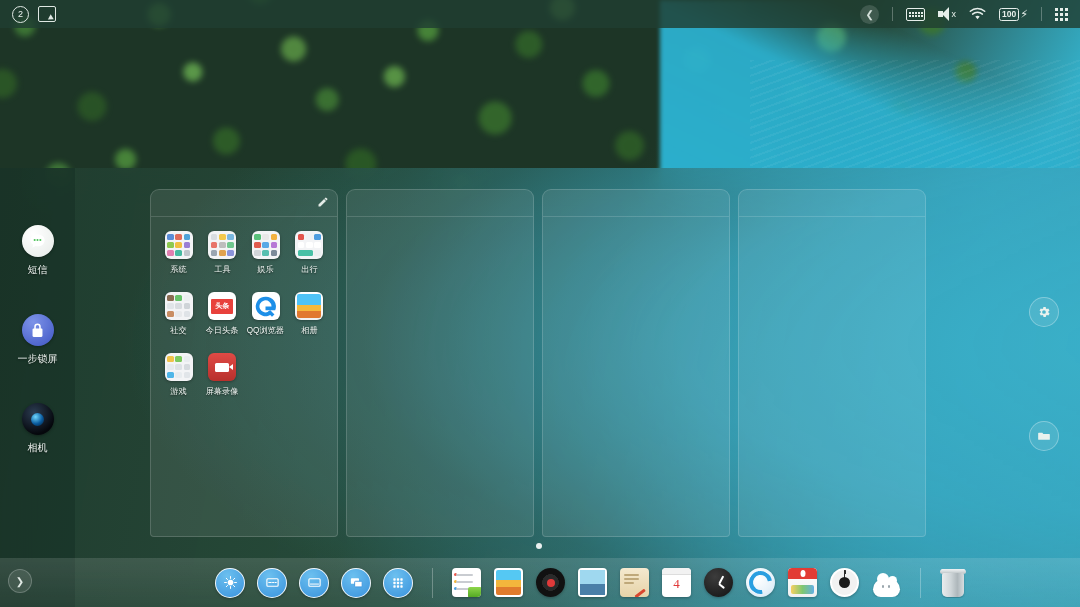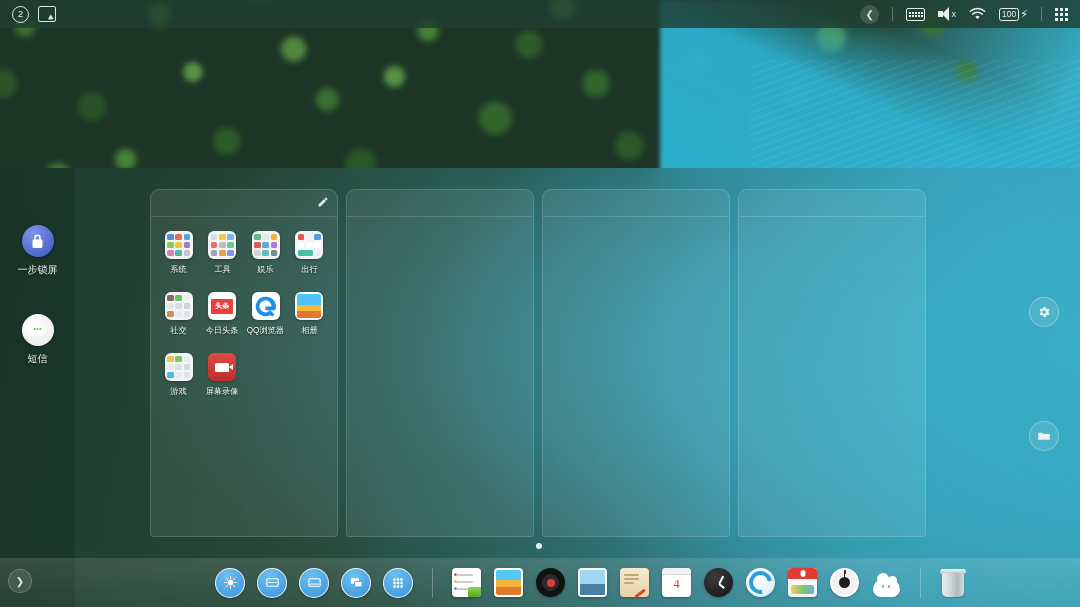--- a/index.html
+++ b/index.html
@@ -87,21 +87,21 @@
   .kbd{width:19px;height:13px;border:1.3px solid #e6eeea;border-radius:2px;
      display:flex;flex-wrap:wrap;align-content:center;justify-content:center;gap:1px;padding:1px;box-sizing:border-box;}
   .kbd i{width:2px;height:2px;background:#e6eeea;display:block;}
   .spk{position:relative;width:18px;height:14px;}
   .spk .body{position:absolute;left:0;top:4px;width:5px;height:6px;background:#e6eeea;}
   .spk .cone{position:absolute;left:4px;top:0;width:0;height:0;border-top:7px solid transparent;
      border-bottom:7px solid transparent;border-right:7px solid #e6eeea;}
   .spk .x{position:absolute;right:0;top:3px;font-size:9px;color:#e6eeea;line-height:1;}
   .batt{display:flex;align-items:center;gap:1px;}
   .batt .shell{border:1.4px solid #e6eeea;border-radius:2.5px;padding:0 2px;font-size:8.5px;
-     line-height:11px;color:#e6eeea;font-weight:normal;}
+     line-height:11px;color:#e6eeea;font-weight:bold;}
   .batt .bolt{font-size:11px;color:#e6eeea;line-height:1;}
   .grid9{display:grid;grid-template-columns:repeat(3,3px);grid-gap:2px;}
   .grid9 i{width:3px;height:3px;background:#e6eeea;display:block;}
 
   
   .sidebar{position:absolute;left:0;top:225px;width:75px;display:flex;flex-direction:column;
      align-items:center;gap:37px;}
   .sb-item{display:flex;flex-direction:column;align-items:center;gap:6px;width:70px;}
   .sb-ico{width:32px;height:32px;border-radius:50%;display:flex;align-items:center;justify-content:center;
      box-shadow:0 1px 3px rgba(0,0,0,.35);}
@@ -289,40 +289,46 @@
           <i></i>
           <i></i>
       </div>
     </div>
   </div>
 
   <div class="sidebar">
 
 
     <div class="sb-item">
-      <div class="sb-ico ic-lock">
-        <svg viewBox="0 0 24 24" width="17" height="17">
-            <path fill="#ffffff" d="M12 2a4.6 4.6 0 0 0-4.6 4.6V9H6.6A1.6 1.6 0 0 0 5 10.6v8.8C5 20.3 5.7 21 6.6 21h10.8c.9 0 1.6-.7 1.6-1.6v-8.8c0-.9-.7-1.6-1.6-1.6h-.8V6.6A4.6 4.6 0 0 0 12 2zm0 2.2a2.4 2.4 0 0 1 2.4 2.4V9H9.6V6.6A2.4 2.4 0 0 1 12 4.2z"></path>
-          </svg>
-      </div>
-      <div class="sb-label">一步锁屏</div>
-    </div>
-
-    <div class="sb-item">
       <div class="sb-ico ic-sms">
         <svg viewBox="0 0 24 24" width="19" height="19">
           <path fill="#ffffff" d="M12 3C6.9 3 3 6.3 3 10.3c0 2.3 1.3 4.3 3.3 5.6L5.6 20l4-2.2c.8.2 1.6.3 2.4.3 5.1 0 9-3.3 9-7.8S17.1 3 12 3z"></path>
           <circle cx="8.4" cy="10.2" r="1.3" fill="#4cc35a"></circle>
           <circle cx="12" cy="10.2" r="1.3" fill="#4cc35a"></circle>
           <circle cx="15.6" cy="10.2" r="1.3" fill="#4cc35a"></circle>
         </svg>
       </div>
       <div class="sb-label">短信</div>
     </div>
 
+    <div class="sb-item">
+      <div class="sb-ico ic-lock">
+        <svg viewBox="0 0 24 24" width="17" height="17">
+            <path fill="#ffffff" d="M12 2a4.6 4.6 0 0 0-4.6 4.6V9H6.6A1.6 1.6 0 0 0 5 10.6v8.8C5 20.3 5.7 21 6.6 21h10.8c.9 0 1.6-.7 1.6-1.6v-8.8c0-.9-.7-1.6-1.6-1.6h-.8V6.6A4.6 4.6 0 0 0 12 2zm0 2.2a2.4 2.4 0 0 1 2.4 2.4V9H9.6V6.6A2.4 2.4 0 0 1 12 4.2z"></path>
+          </svg>
+      </div>
+      <div class="sb-label">一步锁屏</div>
+    </div>
+
+    <div class="sb-item">
+      <div class="sb-ico ic-cam">
+        <div class="lens"></div>
+      </div>
+      <div class="sb-label">相机</div>
+    </div>
 
   </div>
 
   <div class="pages">
 
     <div class="page">
       <div class="hdr">
         <svg class="pencil" viewBox="0 0 24 24">
           <path fill="#e3ebe6" d="M3 17.2V21h3.8L18 9.8 14.2 6 3 17.2zM20.7 7.1a1 1 0 0 0 0-1.4l-2.4-2.4a1 1 0 0 0-1.4 0l-1.9 1.9L18.8 9l1.9-1.9z"></path>
         </svg>

